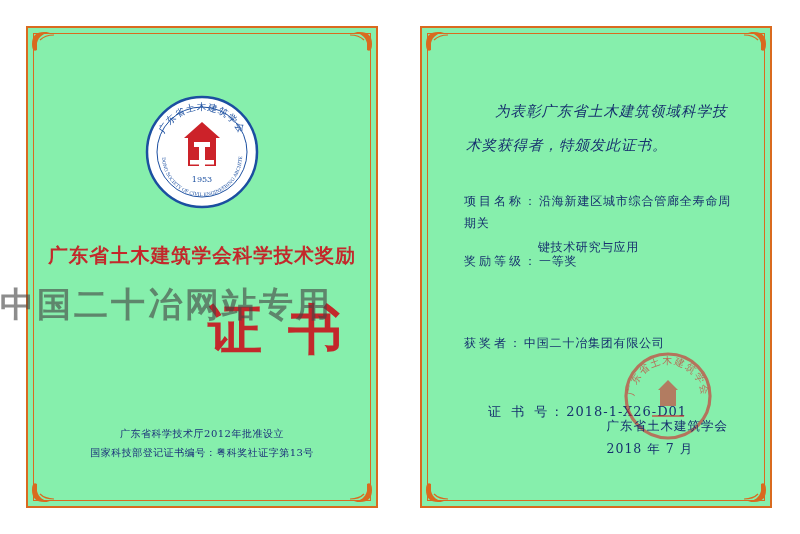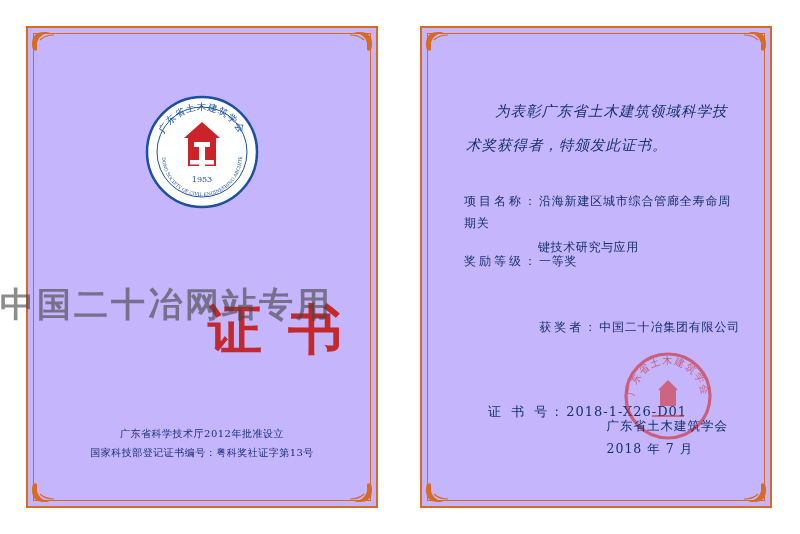--- a/index.html
+++ b/index.html
@@ -16,21 +16,21 @@
     width: 800px;
     height: 534px;
     background: #ffffff;
   }
 
   
   .panel {
     position: absolute;
     top: 26px;
     height: 482px;
-    background: #c4b5fd;
+    background: #86efac;
     box-sizing: border-box;
   }
   .panel-left  { left: 26px;  width: 352px; }
   .panel-right { left: 420px; width: 352px; }
 
   
   .border-outer {
     position: absolute;
     inset: 0;
     border: 2px solid #d96a1f;
@@ -144,21 +144,21 @@
   .field .val {
     letter-spacing: 0.8px;
   }
   .f-project { top: 154px; }
   .f-project .val2 {
     display: block;
     margin-left: 74px;
     margin-top: 2px;
   }
   .f-level   { top: 214px; }
-  .f-winner  { top: 280px; text-align: right; }
+  .f-winner  { top: 296px; }
   .f-certno  { top: 364px; left: 58px; font-size: 13px; }
   .f-certno .val { font-family: "DejaVu Serif", serif; letter-spacing: 1px; }
 
   .sign {
     position: absolute;
     right: 34px;
     bottom: 38px;
     text-align: left;
     font-size: 12.5px;
     line-height: 1.85;
@@ -242,20 +242,21 @@
           </text>
 
           <path d="M58 28 L40 44 L44 44 L44 72 L72 72 L72 44 L76 44 Z" fill="#cc2229"></path>
           <rect x="50" y="48" width="16" height="5" fill="#ffffff"></rect>
           <rect x="55" y="48" width="6" height="26" fill="#ffffff"></rect>
           <rect x="46" y="66" width="24" height="4.5" fill="#ffffff"></rect>
           <text x="58" y="88" font-family="DejaVu Serif, serif" font-size="8" fill="#1b4fa0" text-anchor="middle">1953</text>
         </svg>
       </div>
 
+      <div class="award-title">广东省土木建筑学会科学技术奖励</div>
 
       <div class="zheng-shu">证书</div>
 
       <div class="footer-lines">
         <div>广东省科学技术厅2012年批准设立</div>
         <div>国家科技部登记证书编号：粤科奖社证字第13号</div>
       </div>
 
     </div>
   </div>

